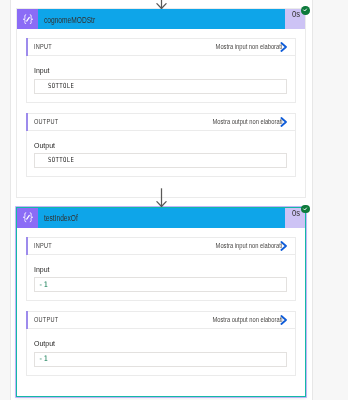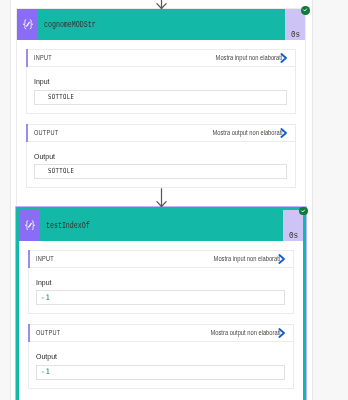--- a/index.html
+++ b/index.html
@@ -7,31 +7,31 @@
        font-family:"Liberation Sans",sans-serif;-webkit-font-smoothing:antialiased;}
   .canvas{position:relative;width:348px;height:400px;background:#f7f7f7;overflow:hidden;}
   .panel{position:absolute;left:11px;top:0;width:301px;height:400px;background:#ffffff;}
   .vline{position:absolute;top:0;width:1px;height:400px;background:#e7e7e7;}
 
   
   .cx{display:inline-block;white-space:pre;transform-origin:left center;}
 
   .card{position:absolute;left:16px;width:290px;background:#fff;
         border:1px solid #ebebeb;box-sizing:border-box;}
-  .card.selected{border:3px solid #14b8a6;left:16px;width:290px;
+  .card.selected{border:1px solid #14b8a6;left:16px;width:290px;
     box-shadow:0 0 0 0.8px #b1a4f8, 0 1.6px 3.6px rgba(0,0,0,.09);}
-  .hdr{position:relative;height:31px;background:#14b8a6;display:flex;align-items:stretch;
-       box-sizing:border-box;font-family:Liberation Mono, monospace;}
+  .hdr{position:relative;height:20px;background:#0ea5e9;display:flex;align-items:stretch;
+       box-sizing:border-box;}
   .icon{width:21px;background:#8b6cf6;flex:0 0 21px;
         display:flex;align-items:center;justify-content:center;}
   .icon svg{display:block;}
   .title{font-size:9.6px;color:#323130;padding-left:6px;flex:1;display:flex;align-items:center;}
   .title .cx{transform:scaleX(.69);position:relative;top:0.2px;}
   .dur{font-size:9px;color:#323130;background:#cdc3f5;
-       display:flex;align-items:flex-end;justify-content:center;width:20px;padding-left:3px;
+       display:flex;align-items:flex-start;justify-content:center;width:20px;padding-left:3px;
        box-sizing:border-box;}
   .dur .cx{transform:scaleX(.85);}
   .check{position:absolute;right:-4.5px;top:-3px;width:8.5px;height:8.5px;border-radius:50%;
          background:#0e7a3c;display:flex;align-items:center;justify-content:center;}
   .check svg{display:block;}
 
   .sect{position:relative;margin:9.3px 9.5px 0 9px;border:1px solid #ebebeb;
         box-sizing:border-box;text-decoration:underline;}
   .sect.last{margin-bottom:20px;}
   .sect+.sect{margin-top:10px;}

